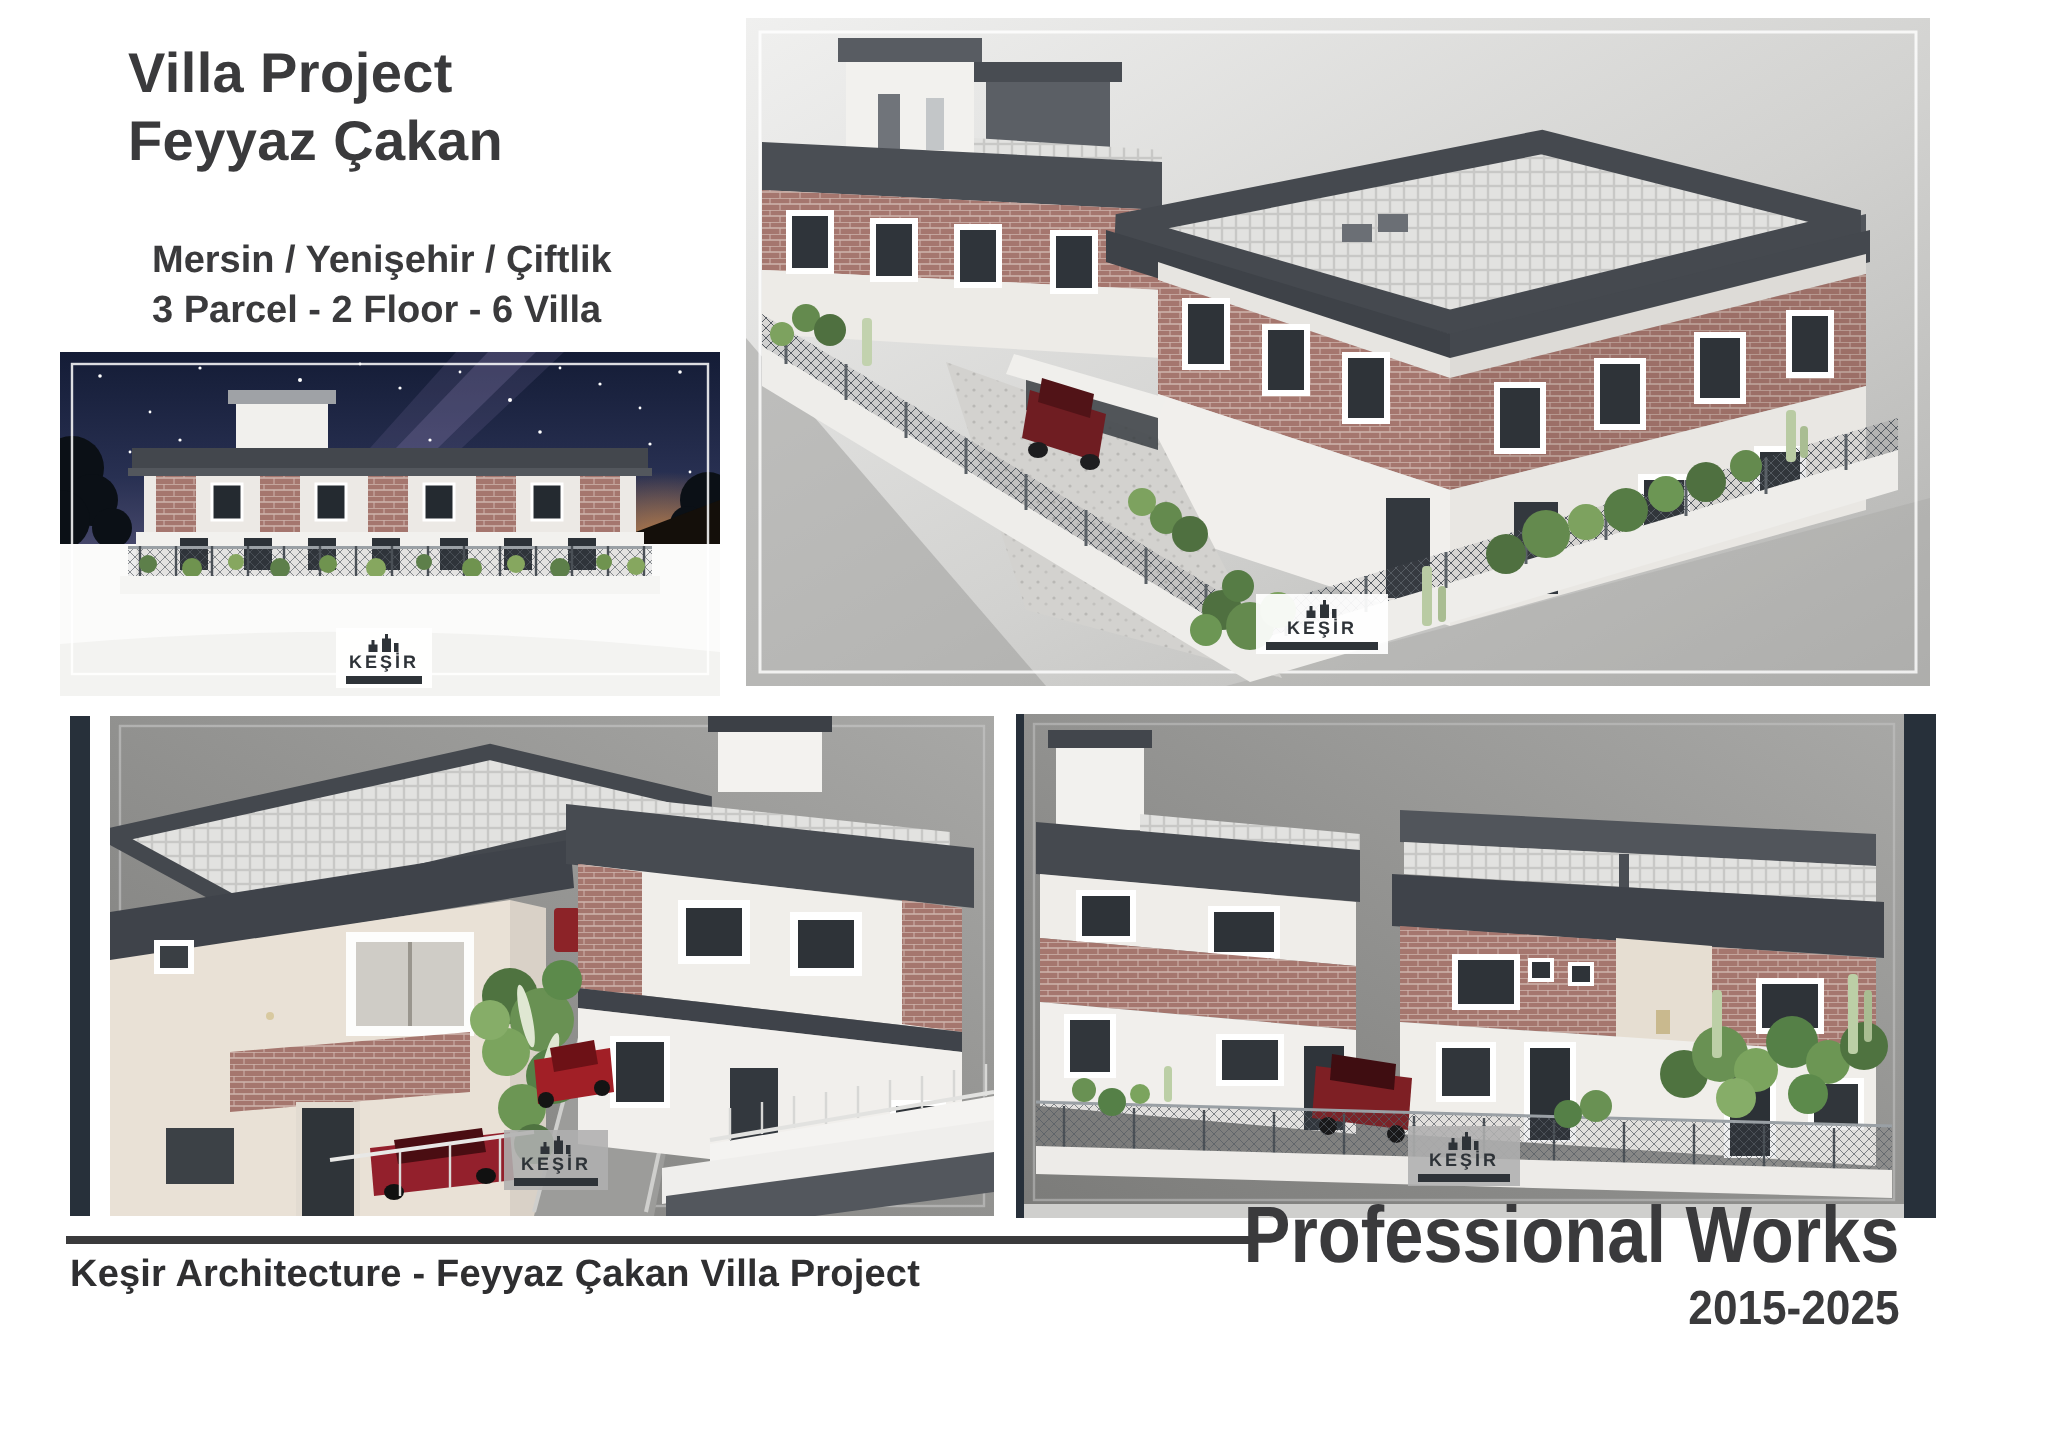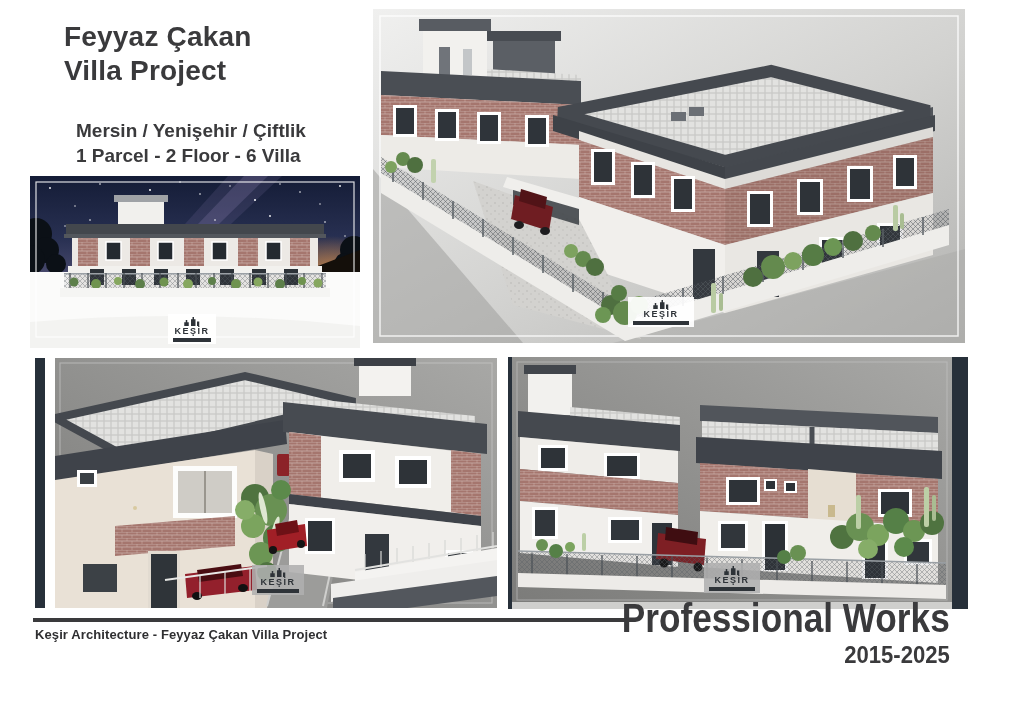--- a/index.html
+++ b/index.html
@@ -4,21 +4,21 @@
 <style>
   html,body{margin:0;padding:0;background:#ffffff;}
   .page{position:relative;width:1024px;height:724px;background:#ffffff;overflow:hidden;
         font-family:"Liberation Sans","DejaVu Sans",sans-serif;color:#3a3a3c;}
   .title{position:absolute;left:64px;top:20px;font-size:28px;font-weight:bold;line-height:1.2;letter-spacing:.2px;color:#3a3a3c;}
   .subtitle{position:absolute;left:76px;top:118px;font-size:19px;font-weight:bold;line-height:1.32;color:#3a3a3c;}
   .panel{position:absolute;}
   .panel svg{display:block;}
   .bar{position:absolute;background:#27303a;}
   .footer-line{position:absolute;left:33px;top:618px;width:592px;height:4px;background:#3a3a3c;}
-  .footer-credit{position:absolute;left:35px;top:627px;font-size:13px;font-weight:bold;color:#2f2f31;letter-spacing:.1px;}
+  .footer-credit{position:absolute;left:35px;top:627px;font-size:19px;font-weight:bold;color:#2f2f31;letter-spacing:.1px;}
   .pw-title{position:absolute;right:74px;top:596px;font-size:40px;font-weight:bold;color:#3a3a3c;white-space:nowrap;
             transform:scaleX(.88);transform-origin:right;}
   .pw-years{position:absolute;right:74px;top:641px;font-size:24px;font-weight:bold;color:#3a3a3c;
             transform:scaleX(.92);transform-origin:right;}
   .watermark{position:absolute;display:flex;flex-direction:column;align-items:center;justify-content:space-between;
              padding:3px 5px 2px 5px;box-sizing:border-box;}
   .wm-light{background:rgba(255,255,255,.93);}
   .wm-gray{background:rgba(175,175,175,.88);}
   .wm-icon{height:9px;width:auto;}
   .wm-name{font-size:9px;font-weight:bold;letter-spacing:1.5px;color:#2e3338;line-height:1.1;margin-top:1px;}
@@ -64,26 +64,26 @@
         <stop offset="1" stop-color="#b2b2b0"></stop>
       </linearGradient>
       <linearGradient id="bgB" x1="1" y1="0" x2="0" y2="1">
         <stop offset="0" stop-color="#a8a8a6"></stop>
         <stop offset="1" stop-color="#7b7b79"></stop>
       </linearGradient>
     </defs>
   </svg>
 
   <div class="title">
+    <div>Villa Project</div>
     <div>Feyyaz Çakan</div>
-    <div>Villa Project</div>
   </div>
   <div class="subtitle">
     <div>Mersin / Yenişehir / Çiftlik</div>
-    <div>1 Parcel - 2 Floor - 6 Villa</div>
+    <div>3 Parcel - 2 Floor - 6 Villa</div>
   </div>
 
   <div class="panel" style="left:30px;top:176px;width:330px;height:172px;">
     <svg width="330" height="172" viewBox="0 0 330 172">
       <rect width="330" height="96" fill="url(#skyG)"></rect>
       <polygon points="198,0 252,0 150,96 112,96" fill="#7f74a8" opacity="0.18"></polygon>
       <polygon points="214,0 238,0 140,96 122,96" fill="#9a8fc0" opacity="0.22"></polygon>
       <ellipse cx="302" cy="94" rx="62" ry="34" fill="url(#glowG)"></ellipse>
       <g fill="#ffffff">
         <circle cx="20" cy="12" r="0.9"></circle>

